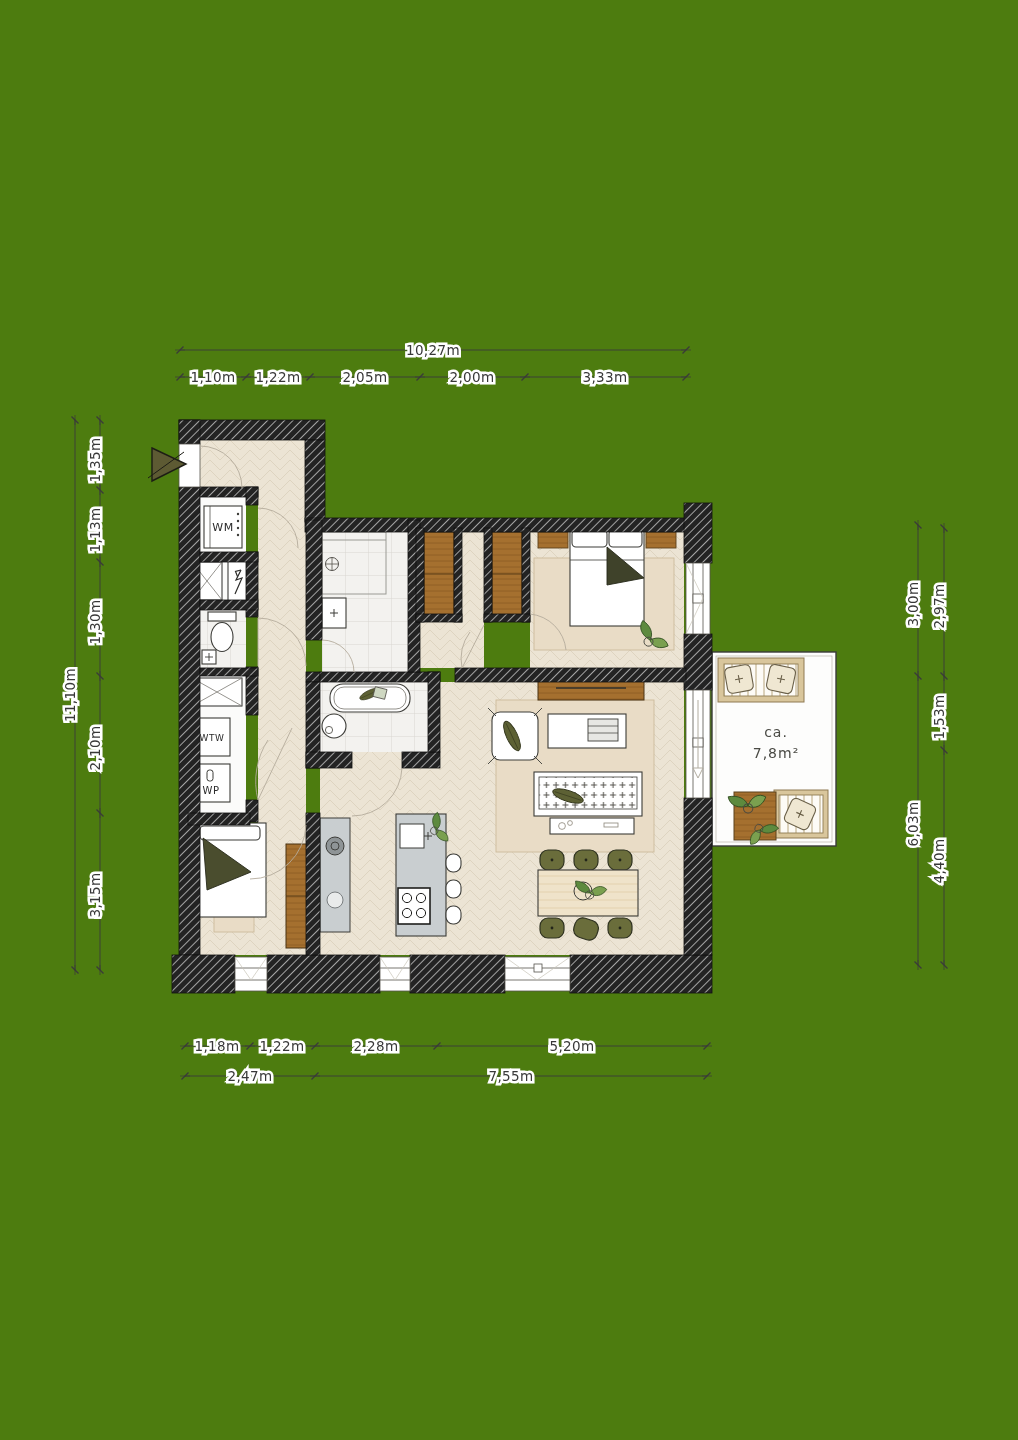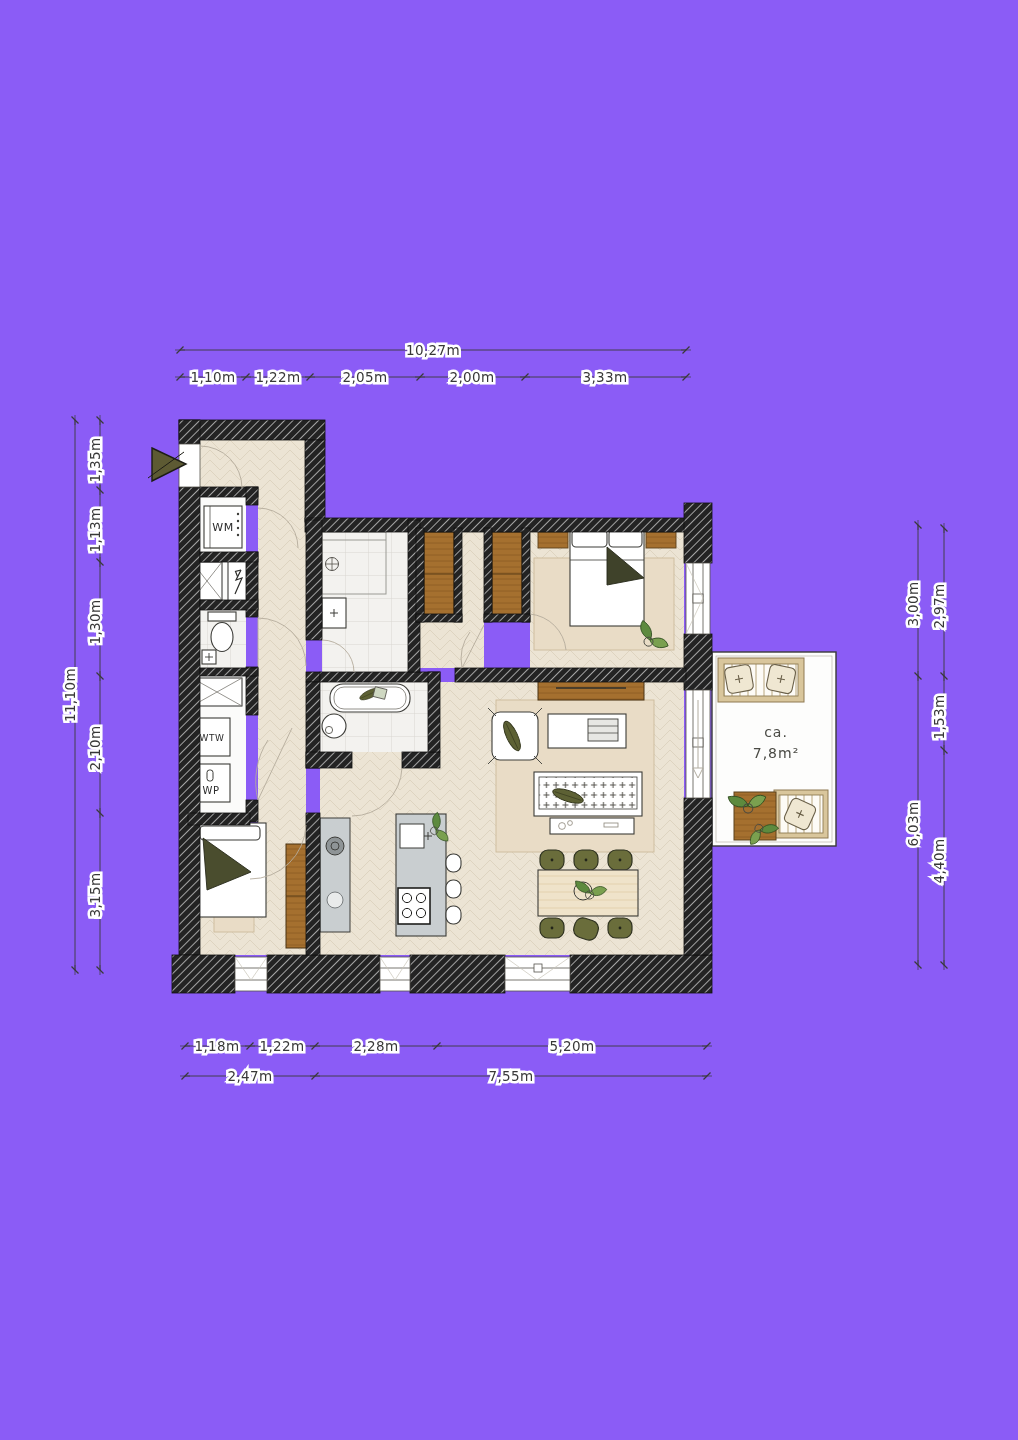--- a/index.html
+++ b/index.html
@@ -1,16 +1,16 @@
 <!DOCTYPE html>
 <html><head>
 <meta charset="utf-8">
 <style>
   html,body{margin:0;padding:0;background:#ffffff;}
-  .canvas{position:relative;width:1018px;height:1440px;background:#8b5cf6;overflow:hidden;
+  .canvas{position:relative;width:1018px;height:1440px;background:#4d7c0f;overflow:hidden;
           font-family:"DejaVu Sans",sans-serif;}
   svg{display:block;}
   .dim{font-family:"DejaVu Sans",sans-serif;font-size:13.5px;fill:#383838;letter-spacing:.4px;
        paint-order:stroke;stroke:#ffffff;stroke-width:5px;text-anchor:middle;}
   .dimline{stroke:#3a3a3a;stroke-width:.9;}
   .roomlbl{font-family:"DejaVu Sans",sans-serif;fill:#2b2b2b;text-anchor:middle;letter-spacing:.5px;}
   .arealbl{font-family:"DejaVu Sans",sans-serif;font-size:14px;fill:#4a4a44;text-anchor:middle;letter-spacing:1px;}
   .glass{stroke:#9a9a94;stroke-width:1;fill:none;}
   .furn{fill:#ffffff;stroke:#3c3c38;stroke-width:1.1;}
   .thin{stroke:#8b8579;stroke-width:.8;fill:none;}

